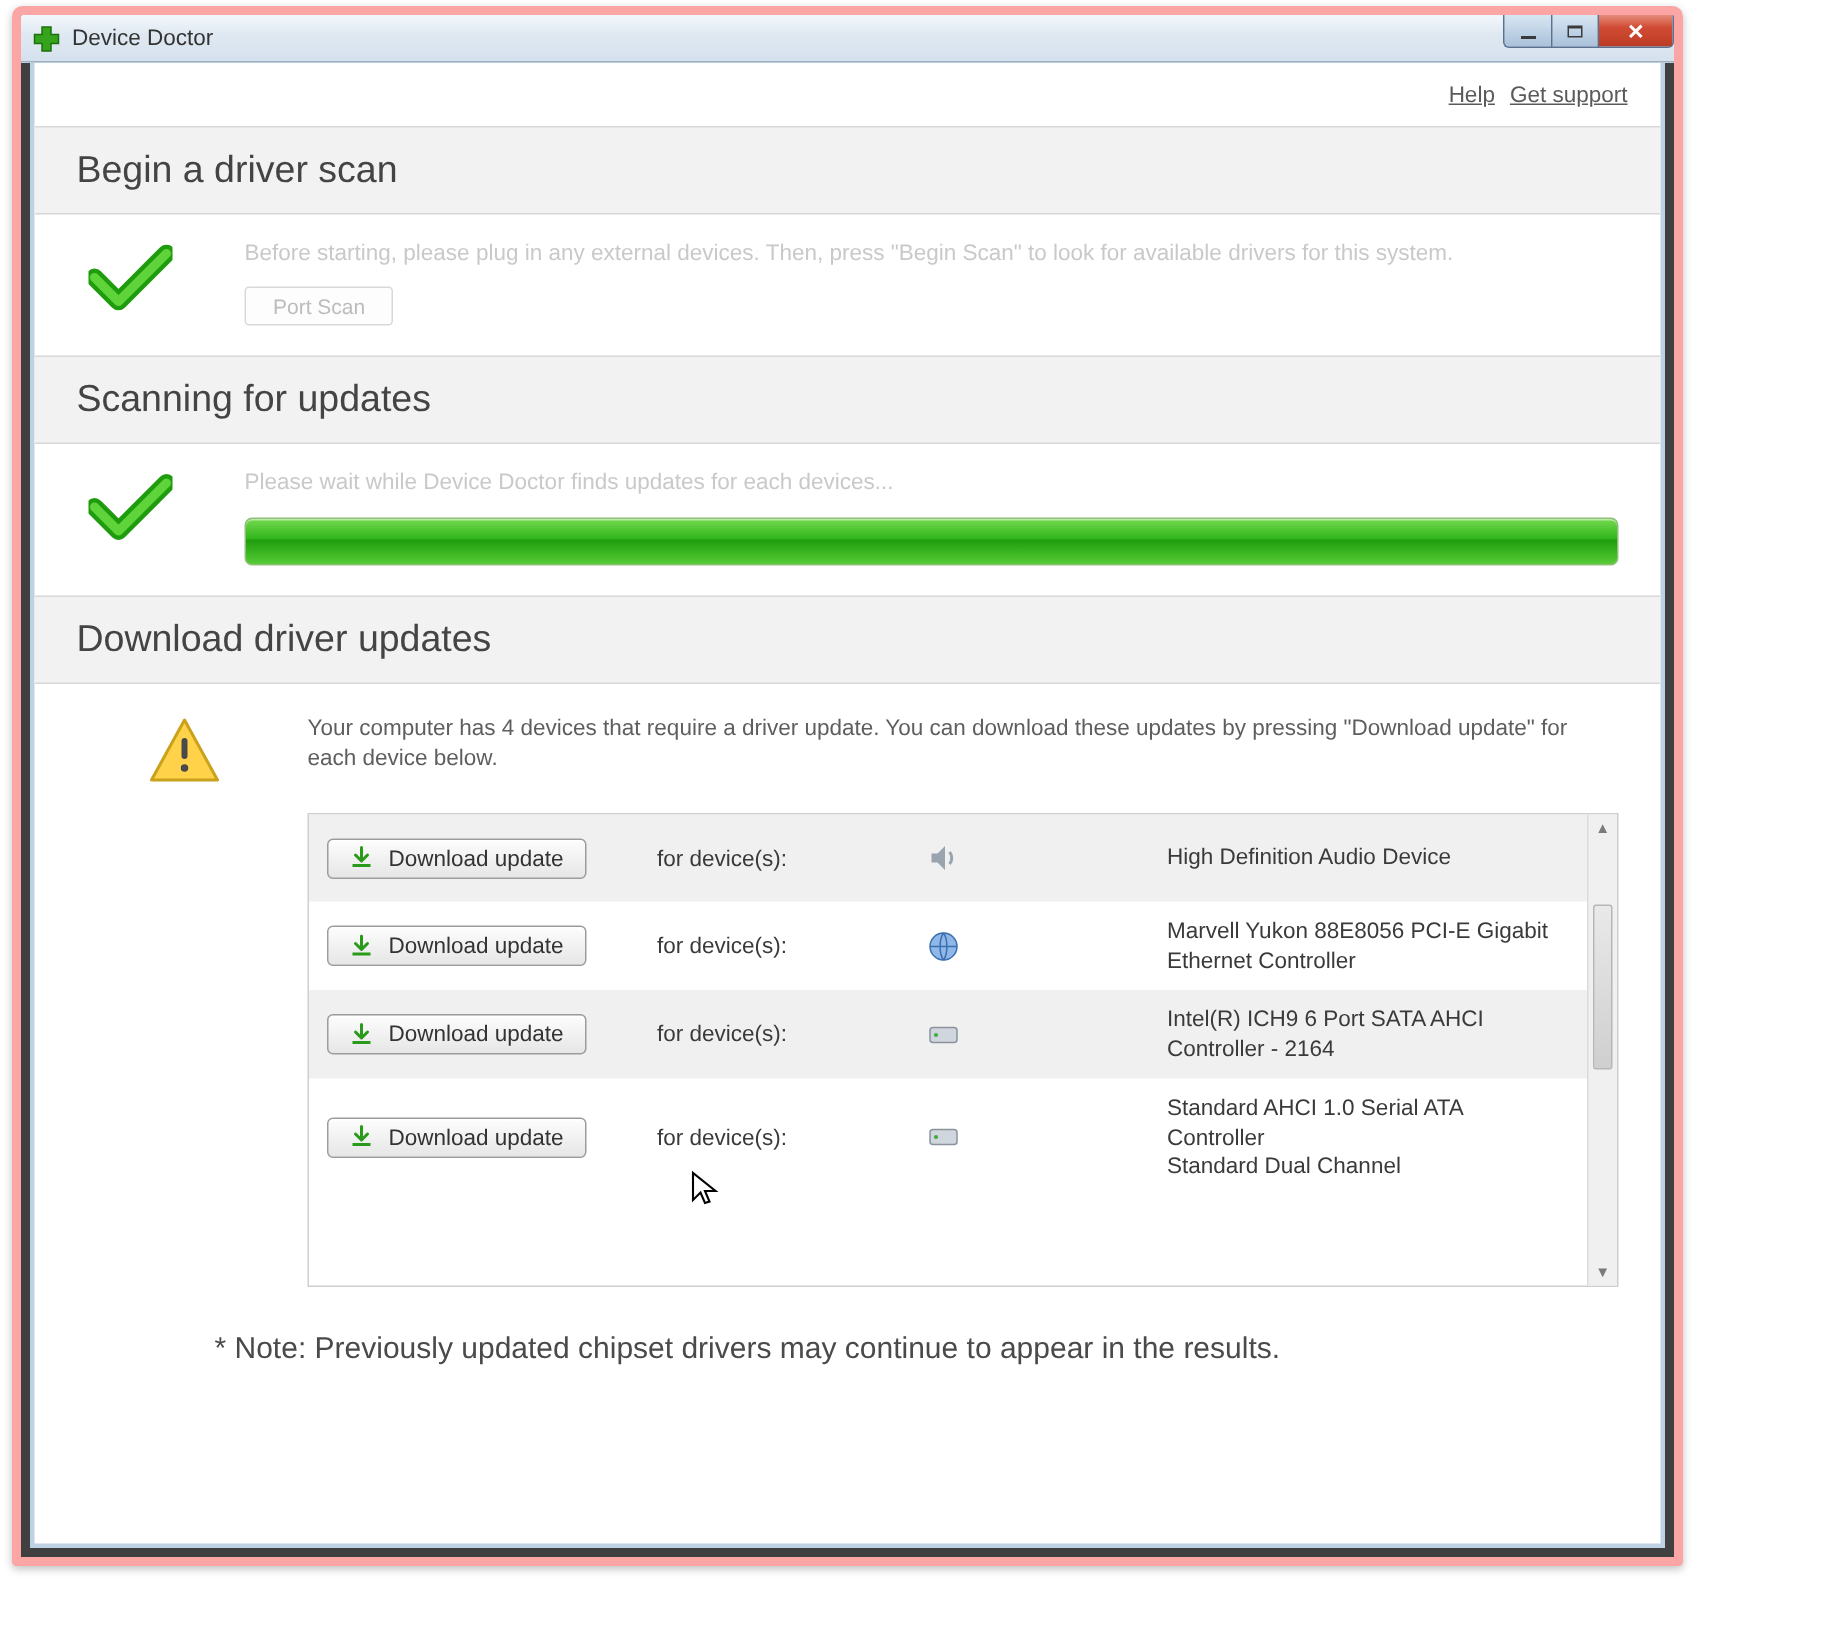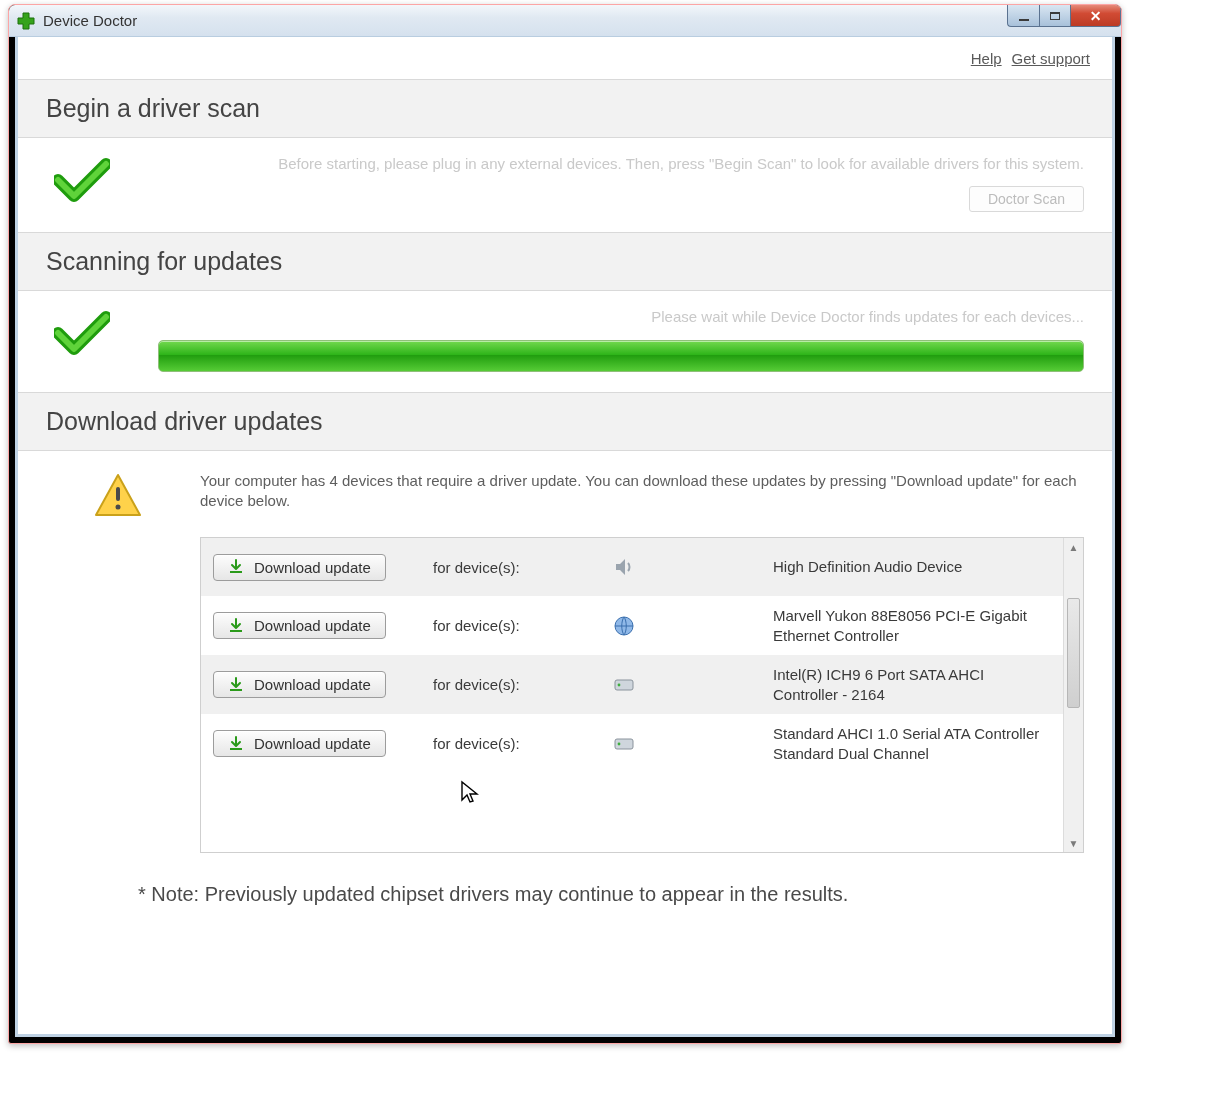--- a/index.html
+++ b/index.html
@@ -9,23 +9,23 @@
     background: #ffffff;
     width: 1232px;
     height: 1096px;
     position: relative;
   }
   .window {
     position: absolute;
     left: 8px; top: 4px;
     width: 1114px;
     height: 1040px;
-    border: 1px solid #fca5a5;
+    border: 6px solid #fca5a5;
     border-radius: 7px 7px 3px 3px;
-    background: #000000;
+    background: #404040;
     box-shadow: 0 2px 6px rgba(0,0,0,0.25);
     overflow: hidden;
   }
   
   .titlebar {
     height: 32px;
     background: linear-gradient(#f3f7fb, #e0e9f2 40%, #d5e1ee);
     border-bottom: 1px solid #b9cde0;
     display: flex;
     align-items: center;
@@ -123,21 +123,20 @@
   .section-body .side-icon {
     width: 72px;
     flex: 0 0 72px;
     display:flex;
     justify-content:center;
     padding-top:4px;
   }
   .section-body .content {
     flex: 1;
     padding-left: 40px;
-    text-align: right;
   }
   .faded { color: #c9c9c9; }
   .section-body p { margin: 0 0 12px; font-size: 15px; line-height: 1.35; }
   .begin-btn {
     display: inline-block;
     padding: 4px 18px;
     font-size: 14px;
     color: #bcbcbc;
     background: #fdfdfd;
     border: 1px solid #d9d9d9;
@@ -258,21 +257,21 @@
     <div class="section-header">Begin a driver scan</div>
     <div class="section-body">
       <div class="side-icon">
         <svg width="56" height="44" viewBox="0 0 56 44">
           <path d="M4 22 L20 38 L52 6" fill="none" stroke="#1f9c0d" stroke-width="12" stroke-linecap="round" stroke-linejoin="round"></path>
           <path d="M4 22 L20 38 L52 6" fill="none" stroke="#5fd33a" stroke-width="6" stroke-linecap="round" stroke-linejoin="round"></path>
         </svg>
       </div>
       <div class="content">
         <p class="faded">Before starting, please plug in any external devices. Then, press "Begin Scan" to look for available drivers for this system.</p>
-        <span class="begin-btn">Doctor Scan</span>
+        <span class="begin-btn">Port Scan</span>
       </div>
     </div>
 
     <div class="section-header">Scanning for updates</div>
     <div class="section-body">
       <div class="side-icon">
         <svg width="56" height="44" viewBox="0 0 56 44">
           <path d="M4 22 L20 38 L52 6" fill="none" stroke="#1f9c0d" stroke-width="12" stroke-linecap="round" stroke-linejoin="round"></path>
           <path d="M4 22 L20 38 L52 6" fill="none" stroke="#5fd33a" stroke-width="6" stroke-linecap="round" stroke-linejoin="round"></path>
         </svg>

